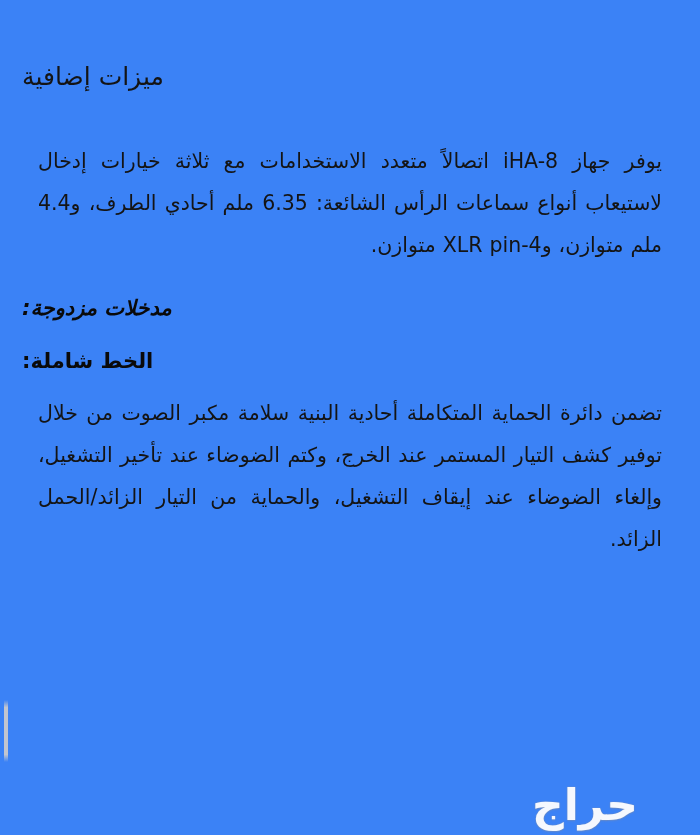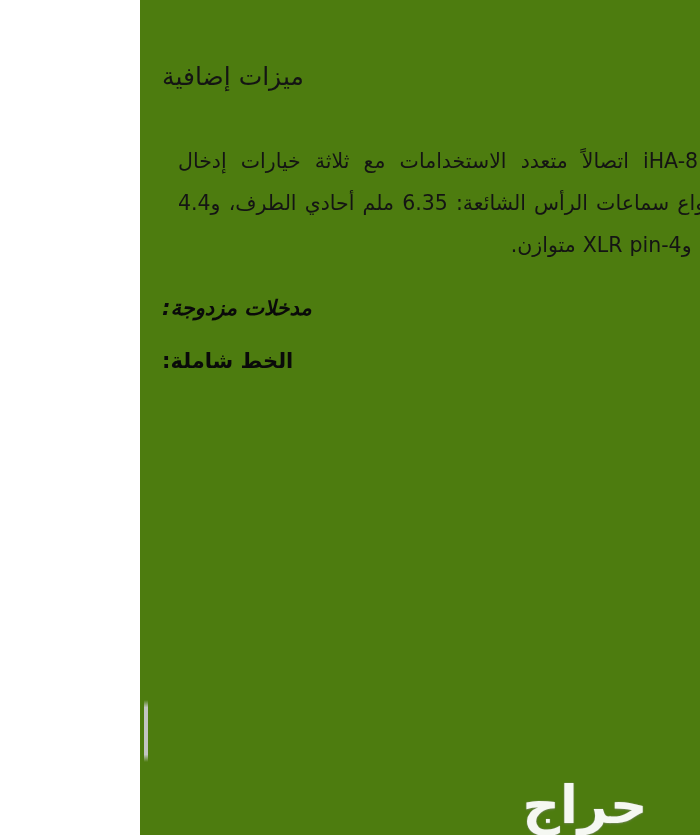--- a/index.html
+++ b/index.html
@@ -12,23 +12,23 @@
     height: 835px;
     background: #ffffff;
     font-family: "DejaVu Sans", "Liberation Sans", sans-serif;
     color: #111111;
     overflow: hidden;
     position: relative;
   }
 
   #page {
     position: relative;
-    width: 560px;
+    width: 700px;
     height: 835px;
-    background: #4d7c0f;
+    background: #3b82f6;
     box-sizing: border-box;
   }
 
   
   #content {
     position: absolute;
     left: 22px;
     top: 0;
     width: 656px;
     direction: rtl;
@@ -87,21 +87,21 @@
   #section-3 .section-body { margin-top: 18px; }
 
   
   #watermark {
     position: absolute;
     right: 15px;
     bottom: 4px;
     width: 200px;
     height: 52px;
     direction: rtl;
-    font-size: 52px;
+    font-size: 44px;
     font-weight: 700;
     line-height: 52px;
     text-align: center;
     color: #ffffff;
     letter-spacing: 2px;
     text-shadow:
        0 1px 0 rgba(150,150,160,0.30),
        0 -1px 0 rgba(150,150,160,0.18),
        1px 0 0 rgba(150,150,160,0.20),
       -1px 0 0 rgba(150,150,160,0.20),
@@ -138,20 +138,21 @@
     <div class="section" id="section-1">
       <p class="section-body">يوفر جهاز iHA-8 اتصالاً متعدد الاستخدامات مع ثلاثة خيارات إدخال لاستيعاب أنواع سماعات الرأس الشائعة: 6.35 ملم أحادي الطرف، و4.4 ملم متوازن، و4-XLR pin متوازن.</p>
     </div>
 
     <div class="section" id="section-2">
       <h2 class="section-heading">مدخلات مزدوجة:</h2>
     </div>
 
     <div class="section" id="section-3">
       <h2 class="section-heading">الخط شاملة:</h2>
+      <p class="section-body">تضمن دائرة الحماية المتكاملة أحادية البنية سلامة مكبر الصوت من خلال توفير كشف التيار المستمر عند الخرج، وكتم الضوضاء عند تأخير التشغيل، وإلغاء الضوضاء عند إيقاف التشغيل، والحماية من التيار الزائد/الحمل الزائد.</p>
     </div>
 
   </div>
 
   <div id="edge-artifact"></div>
 
   <div id="watermark">حراج</div>
 
 </div>
 

